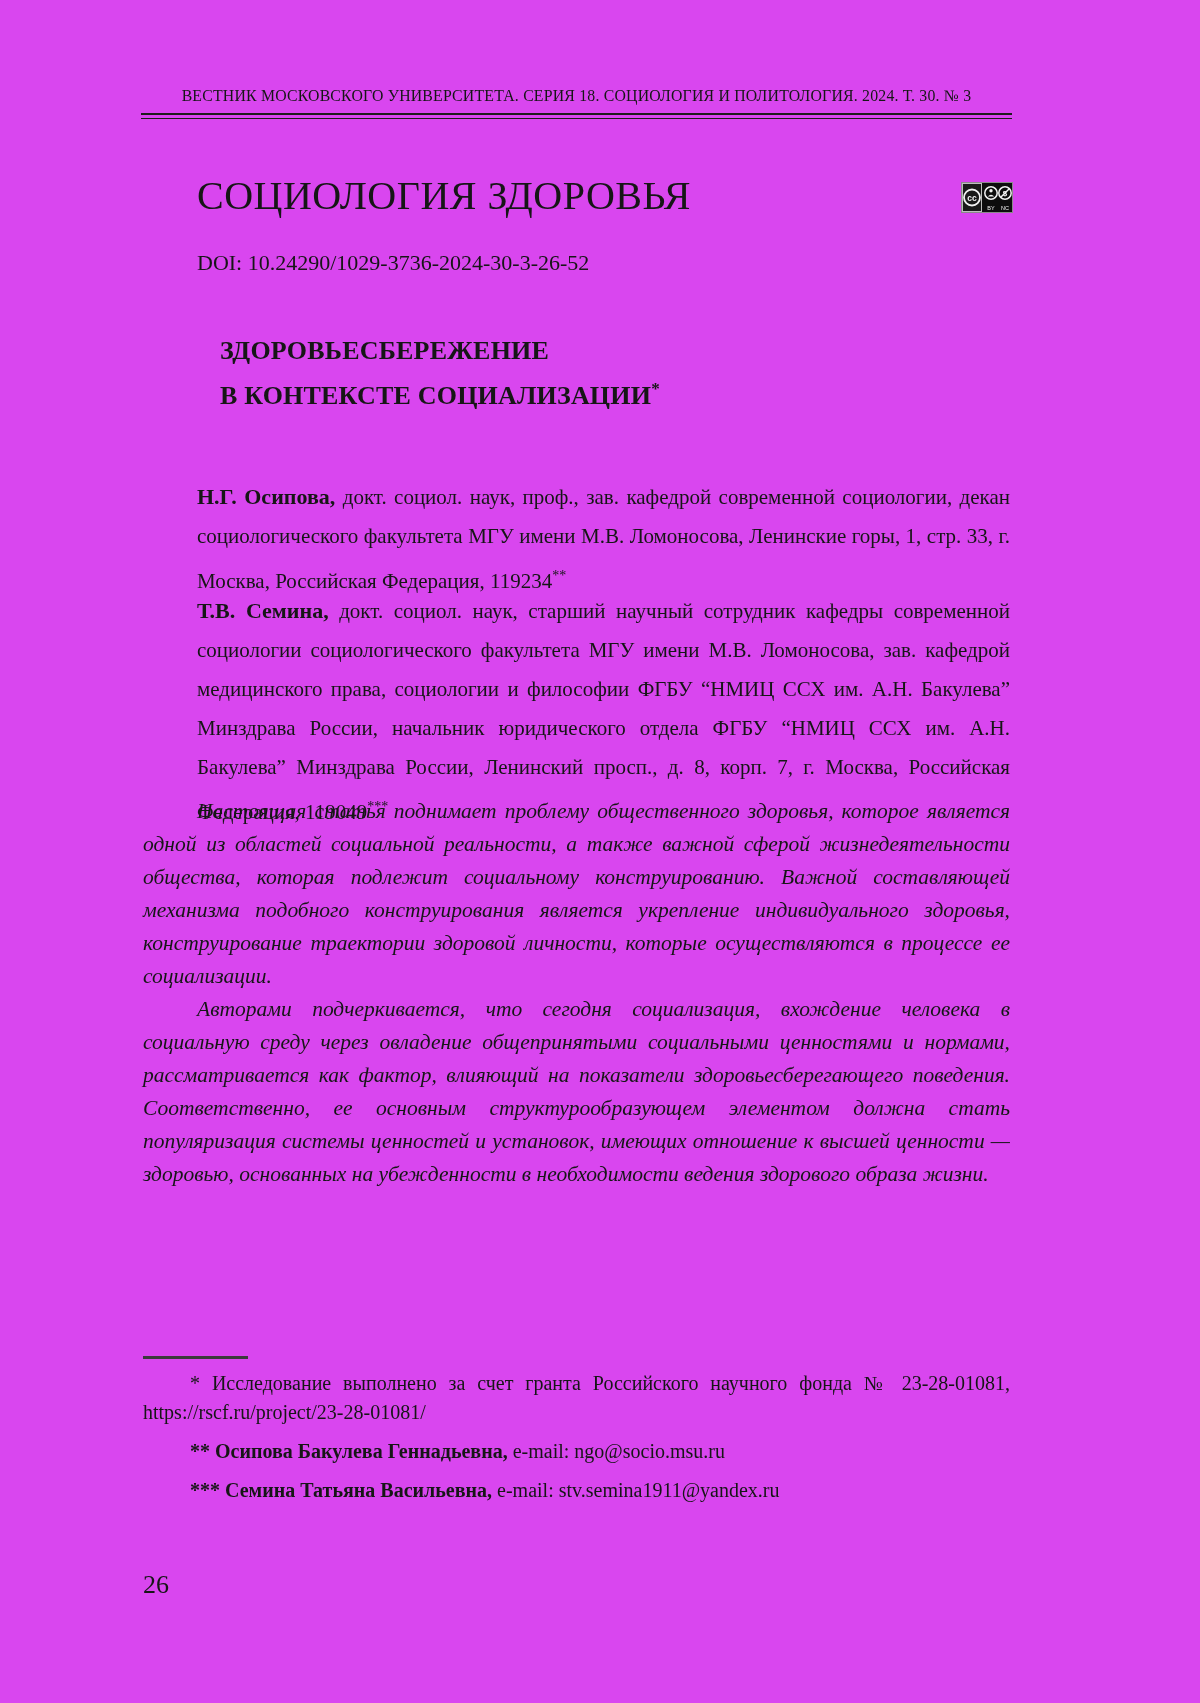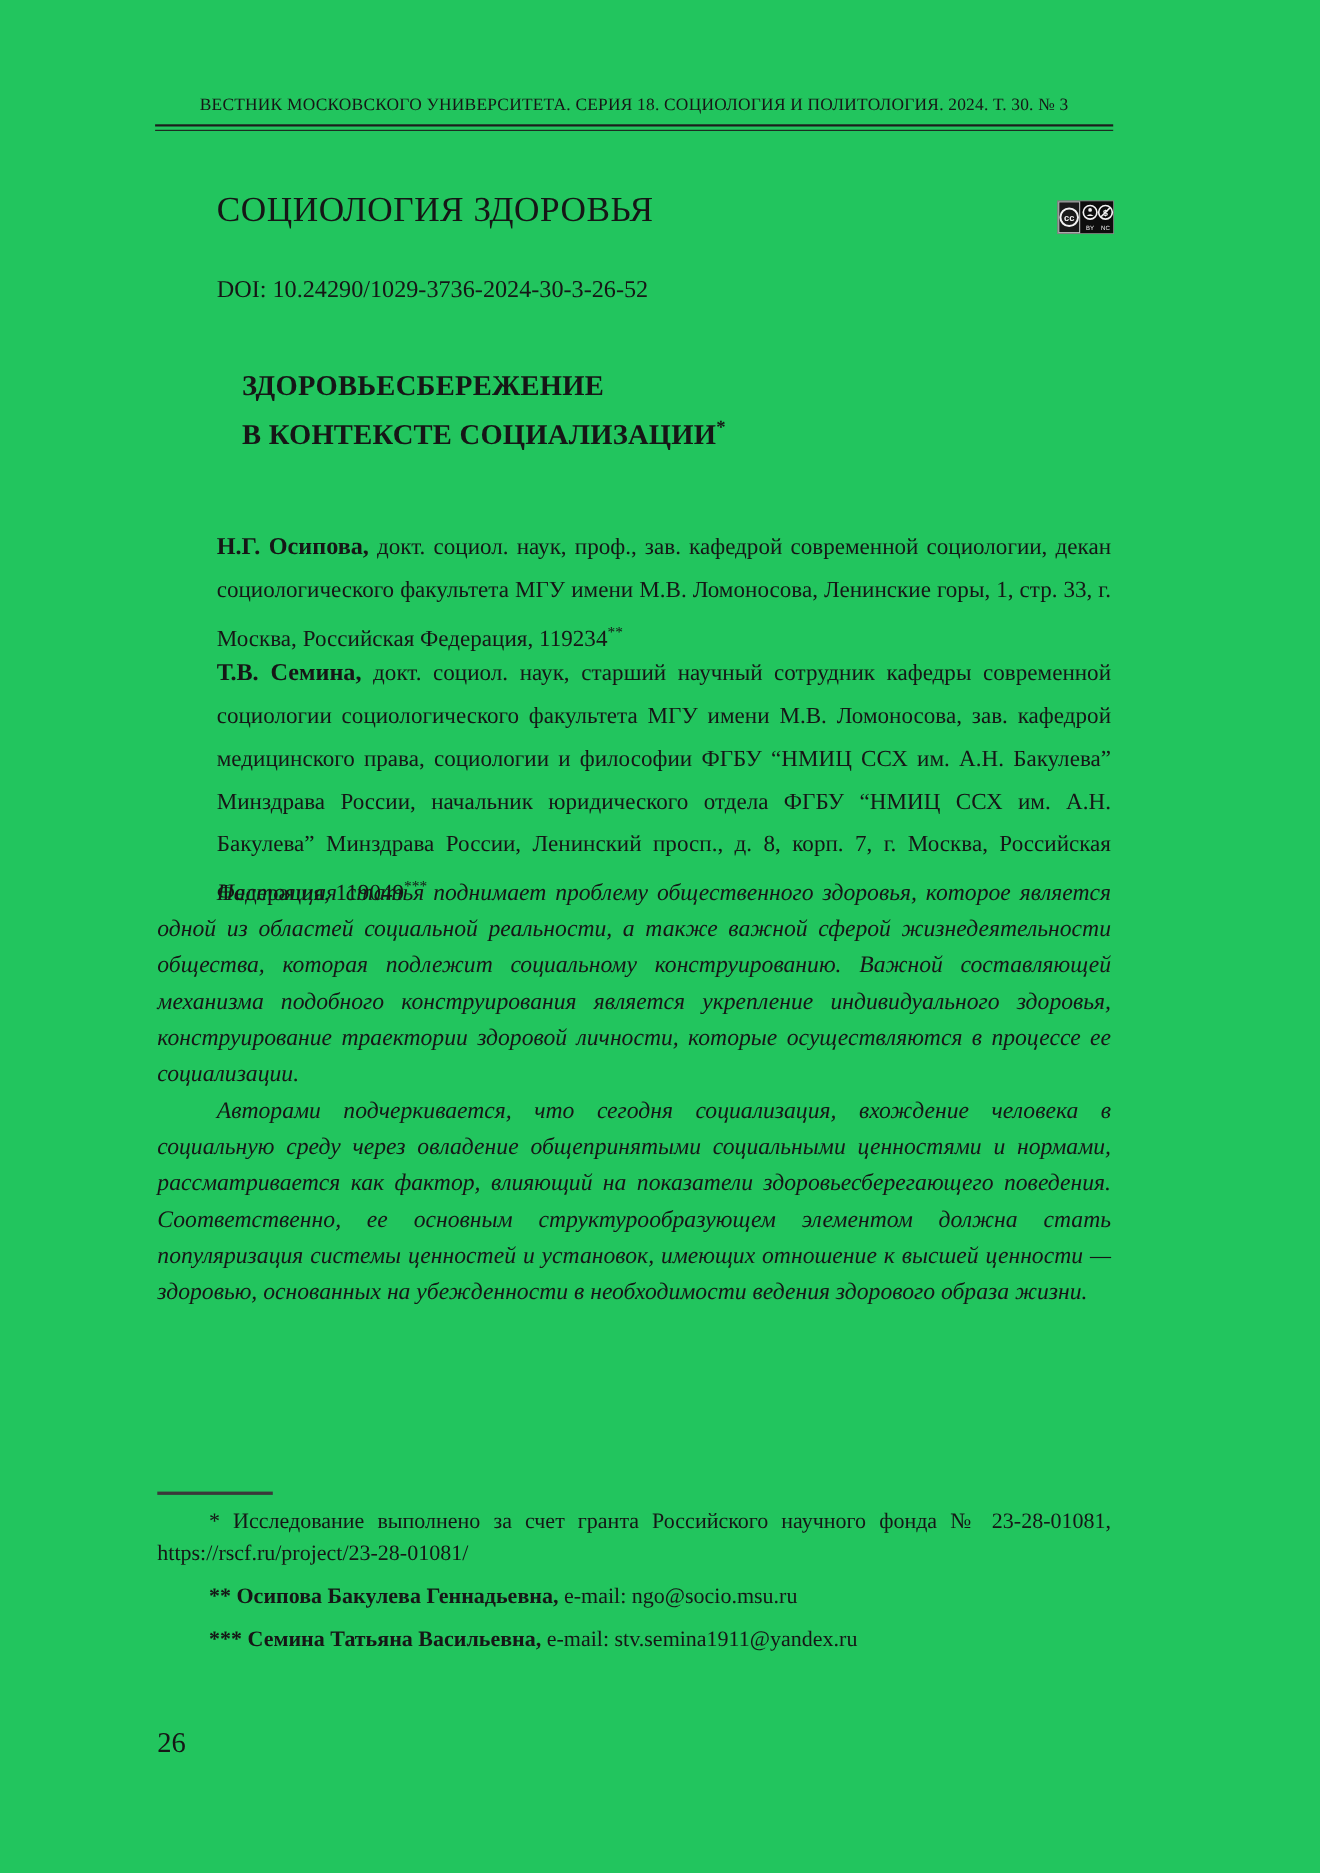--- a/index.html
+++ b/index.html
@@ -1,35 +1,35 @@
 <!DOCTYPE html>
 <html><head>
 <meta charset="utf-8">
 <style>
   html,body{margin:0;padding:0;background:#e8e8e8;}
   .page{
     position:relative;
     width:1200px;height:1703px;
-    background:#22c55e;
+    background:#d946ef;
     font-family:"Liberation Serif", serif;
     color:#161616;
     overflow:hidden;
   }
   .running-head{
     position:absolute;top:87px;left:143px;width:867px;
     text-align:center;white-space:nowrap;
     font-size:15.8px;letter-spacing:0.2px;
   }
   .head-rule{
     position:absolute;top:113px;left:141px;width:871px;height:3px;
     border-top:2px solid #1c1c1c;border-bottom:1px solid #1c1c1c;
   }
   .section-heading{
     position:absolute;top:172px;left:197px;
-    font-size:32px;letter-spacing:0.5px;font-weight:normal;text-align:right;
+    font-size:40px;letter-spacing:0.5px;font-weight:normal;text-align:right;
   }
   .cc-badge{position:absolute;top:182px;left:961px;width:52px;height:31px;}
   .doi-line{
     position:absolute;top:250px;left:197px;font-size:22px;
   }
   .article-title{
     position:absolute;top:332px;left:197px;width:760px;
     font-size:26px;font-weight:bold;line-height:38px;letter-spacing:0.2px;margin-left:23px;
   }
   .article-title sup{font-size:17px;}

